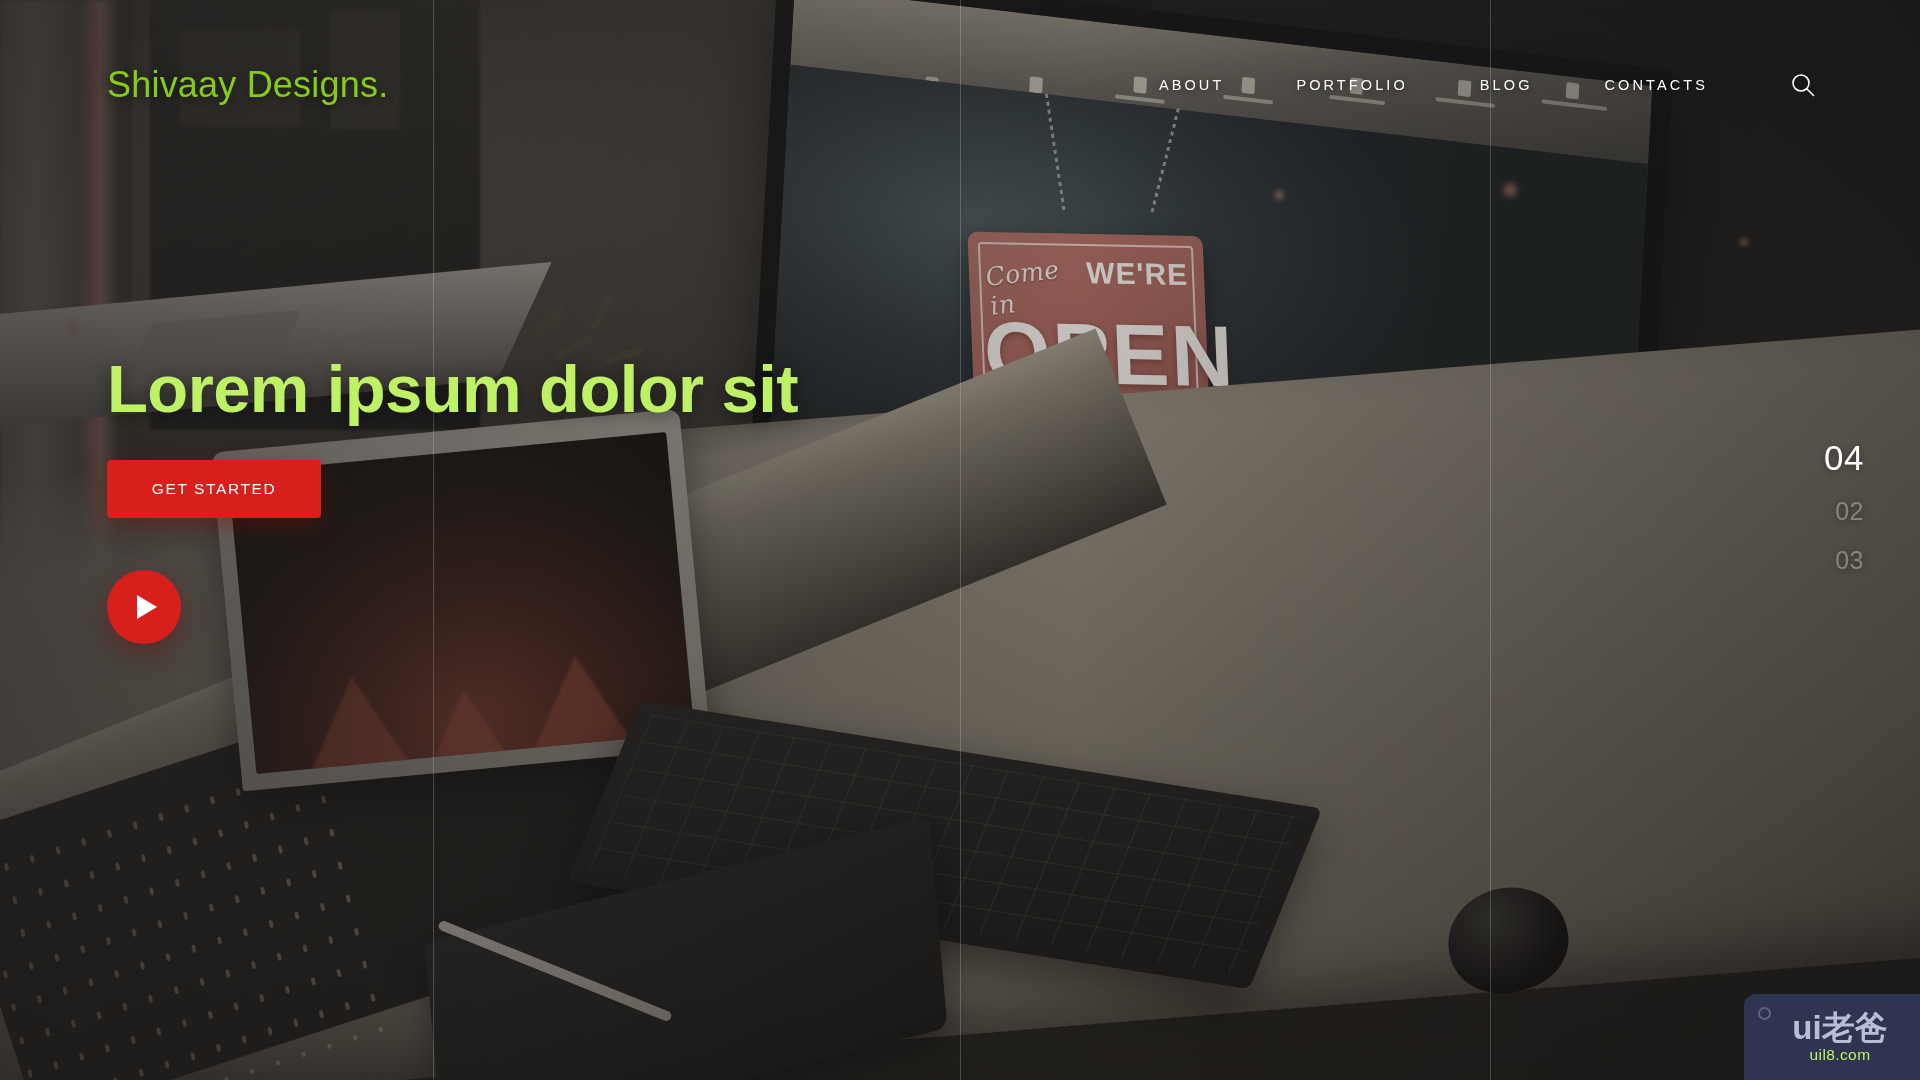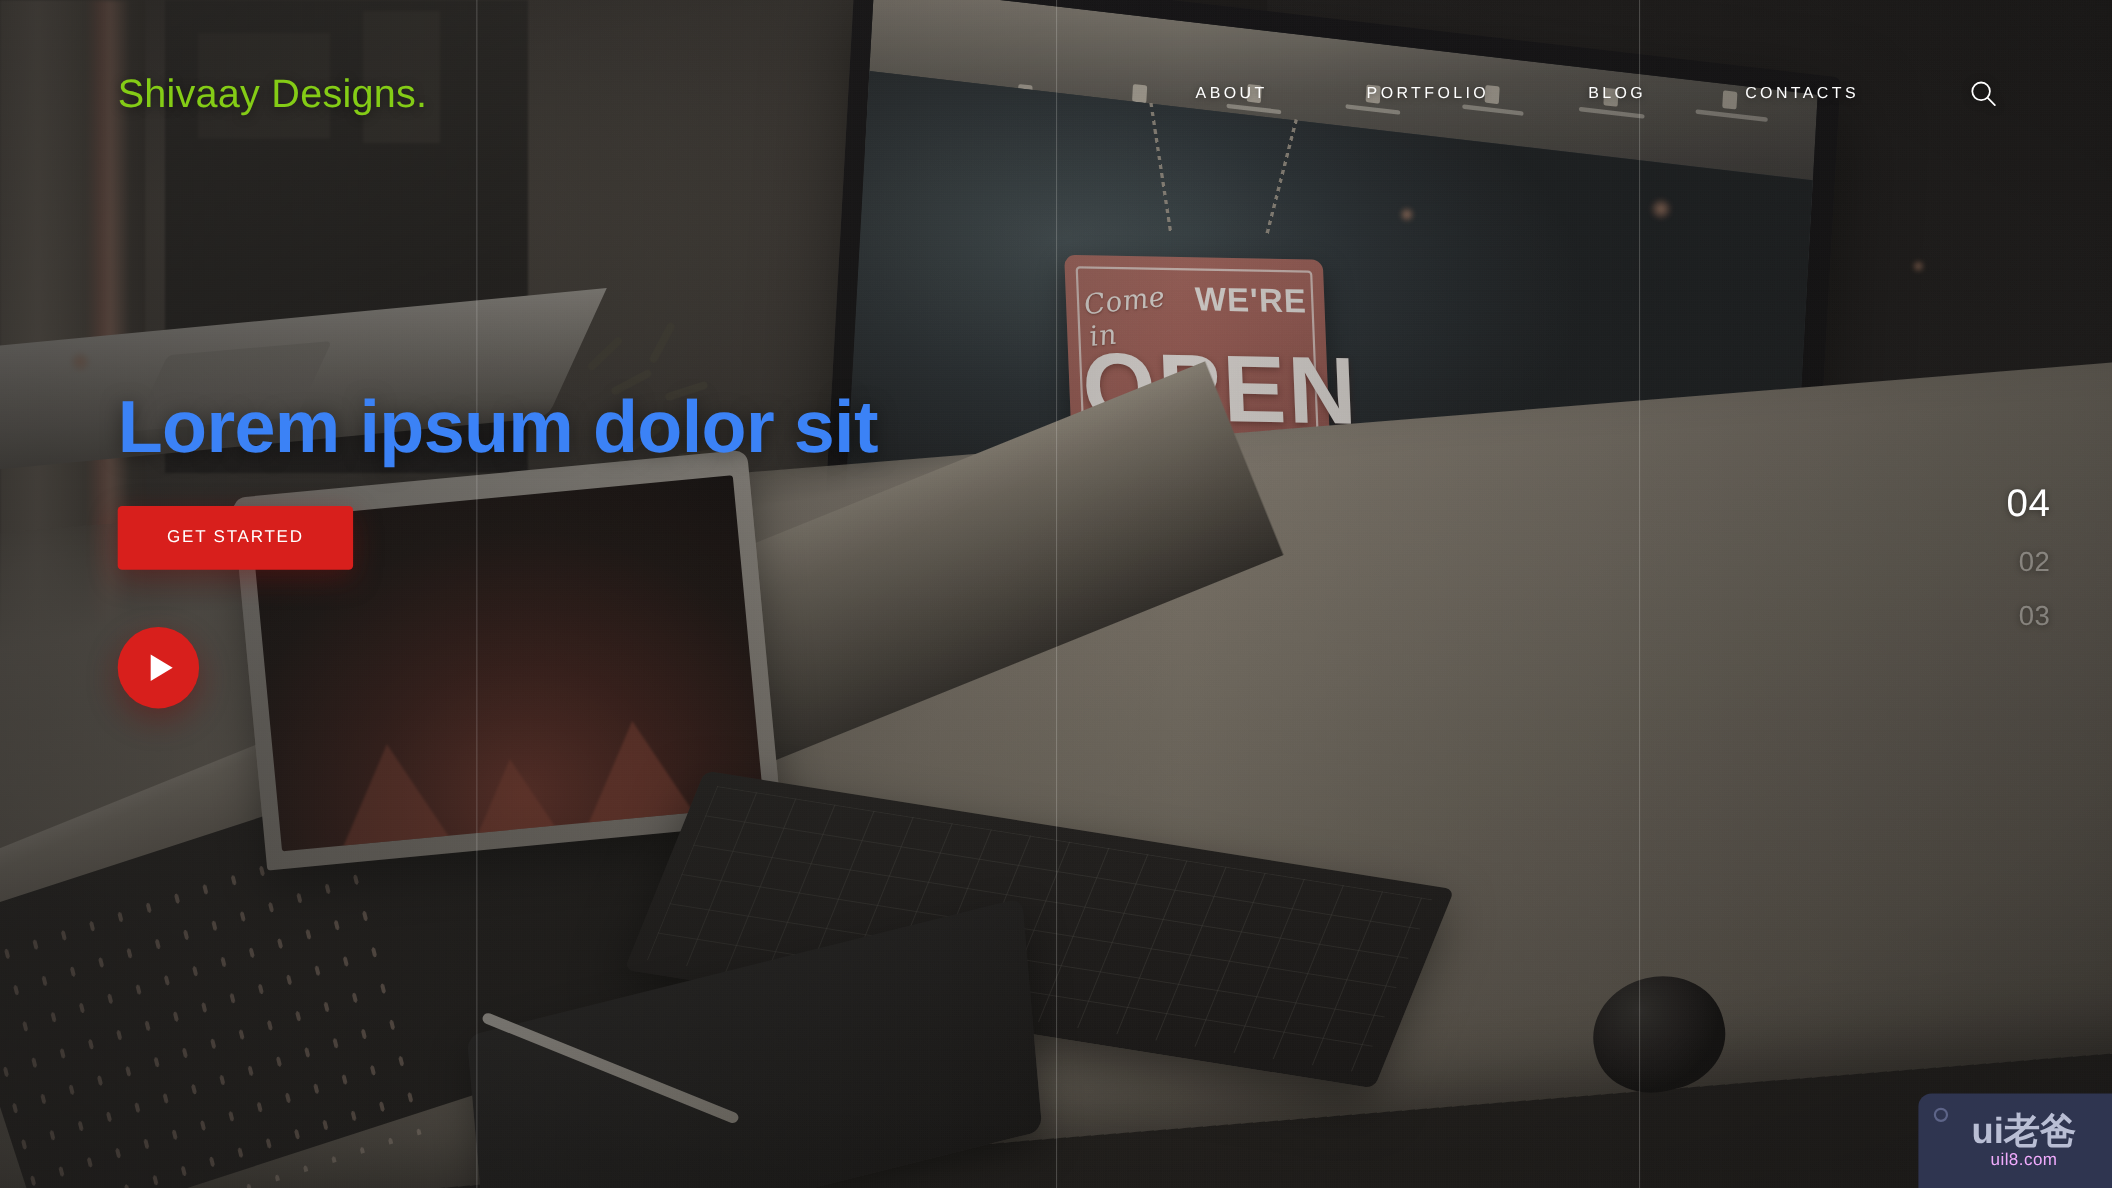--- a/index.html
+++ b/index.html
@@ -323,21 +323,21 @@
     font-weight: 400;
     letter-spacing: .2px;
     white-space: nowrap;
     text-shadow: 0 2px 10px rgba(0,0,0,.45);
     cursor: pointer;
   }
   .nav {
     margin-left: auto;
     display: flex;
     align-items: center;
-    gap: 18px;
+    gap: 0;
   }
   .nav-item {
     color: #ffffff;
     font-size: 14.5px;
     font-weight: 400;
     letter-spacing: 3.1px;
     padding: 10px 36px;
     cursor: pointer;
     white-space: nowrap;
     text-shadow: 0 1px 6px rgba(0,0,0,.5);
@@ -352,21 +352,21 @@
 
   
   .hero {
     position: absolute;
     left: 107px;
     top: 352px;
     width: 820px;
     z-index: 20;
   }
   .hero-title {
-    color: #3b82f6;
+    color: #bef264;
     font-size: 67px;
     line-height: 1.11;
     font-weight: 700;
     letter-spacing: -.6px;
     text-shadow: 0 3px 18px rgba(0,0,0,.5);
     margin-bottom: 34px;
   }
   .hero-title span { display: block; }
   .hero-sub {
     color: #e9e6e1;
@@ -454,21 +454,21 @@
   }
   .wm-main {
     color: #b9bed4;
     font-size: 33px;
     font-weight: 700;
     letter-spacing: 0px;
     line-height: 1;
     margin-left: 16px;
   }
   .wm-sub {
-    color: #f0abfc;
+    color: #bef264;
     font-size: 15.5px;
     letter-spacing: .4px;
     margin-left: 16px;
   }
 </style>
 </head>
 <body>
 
 <div id="stage">
 

